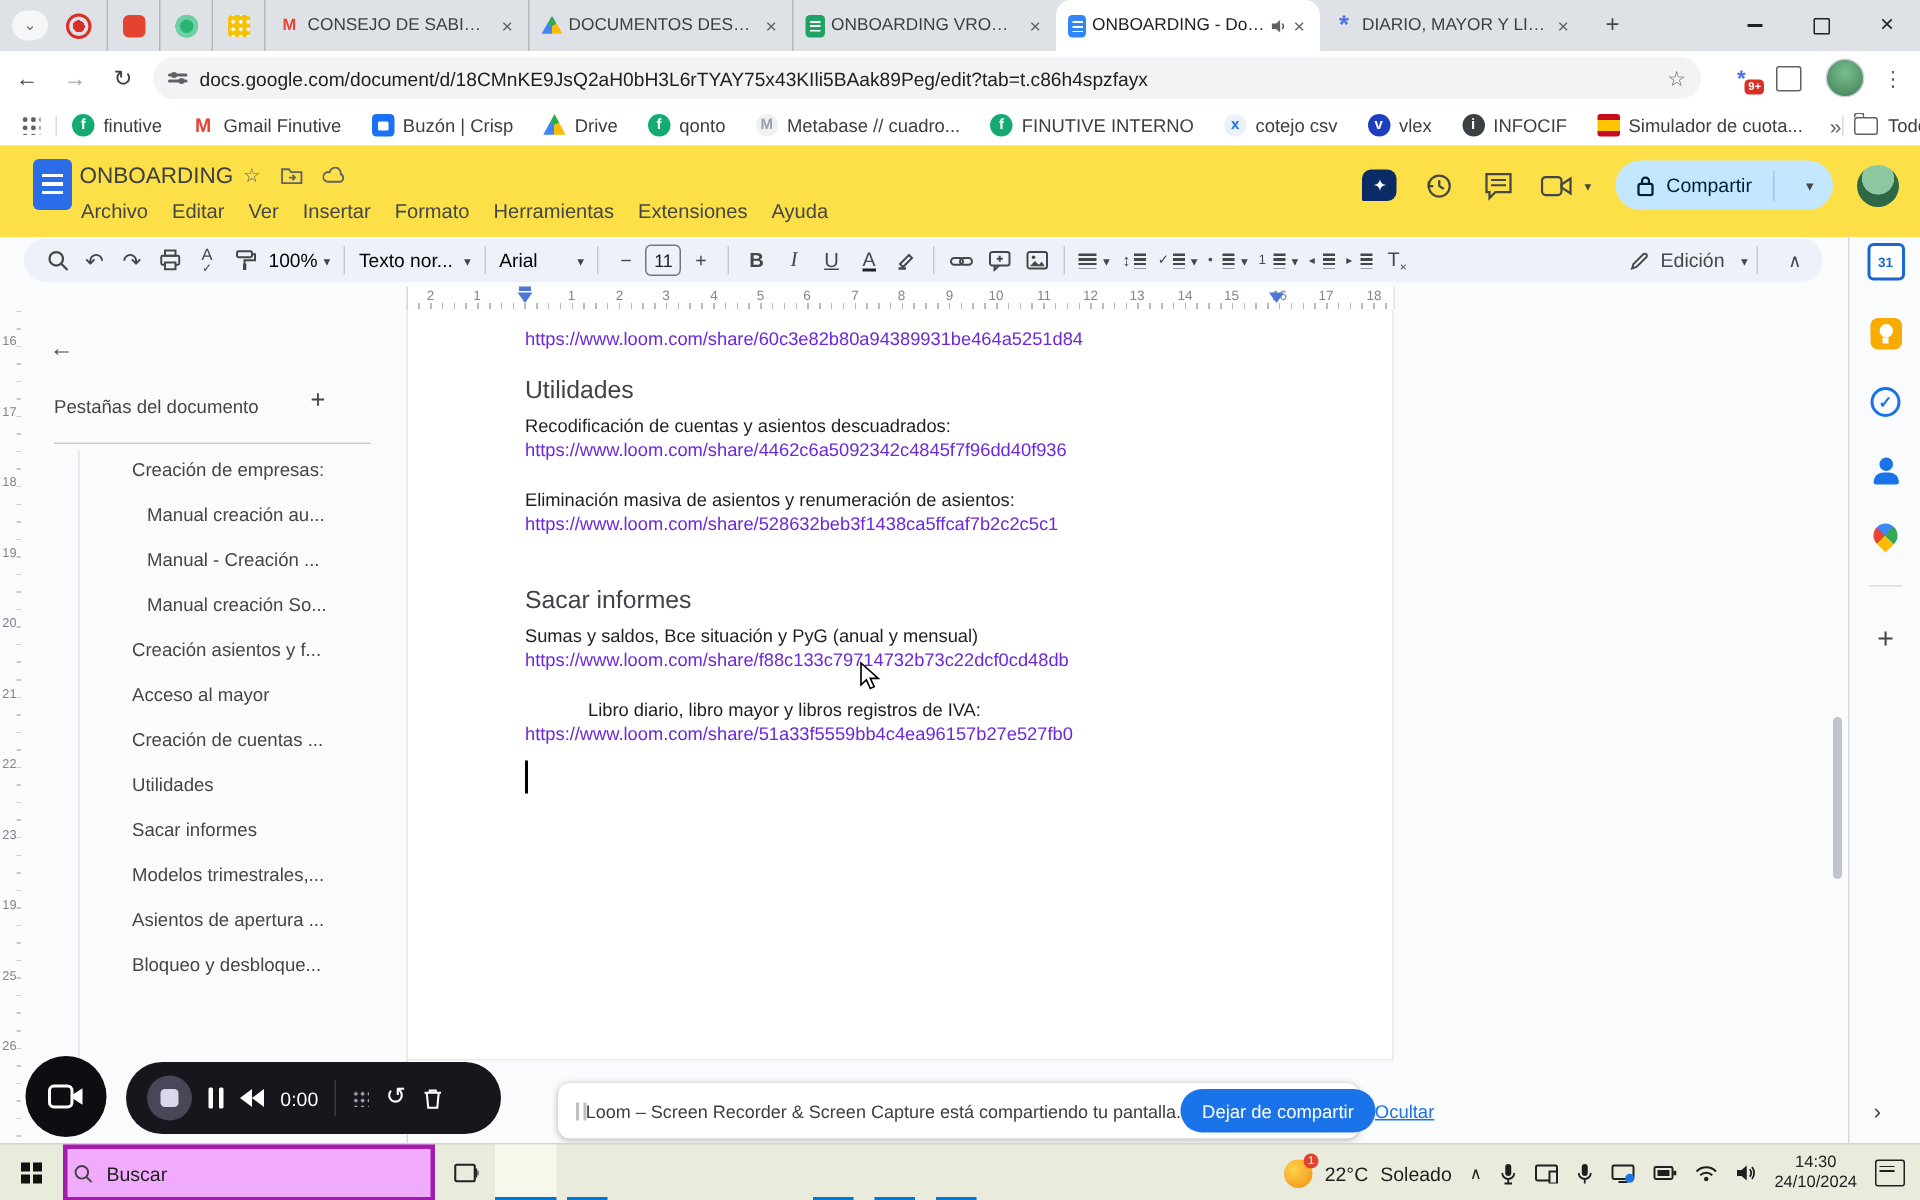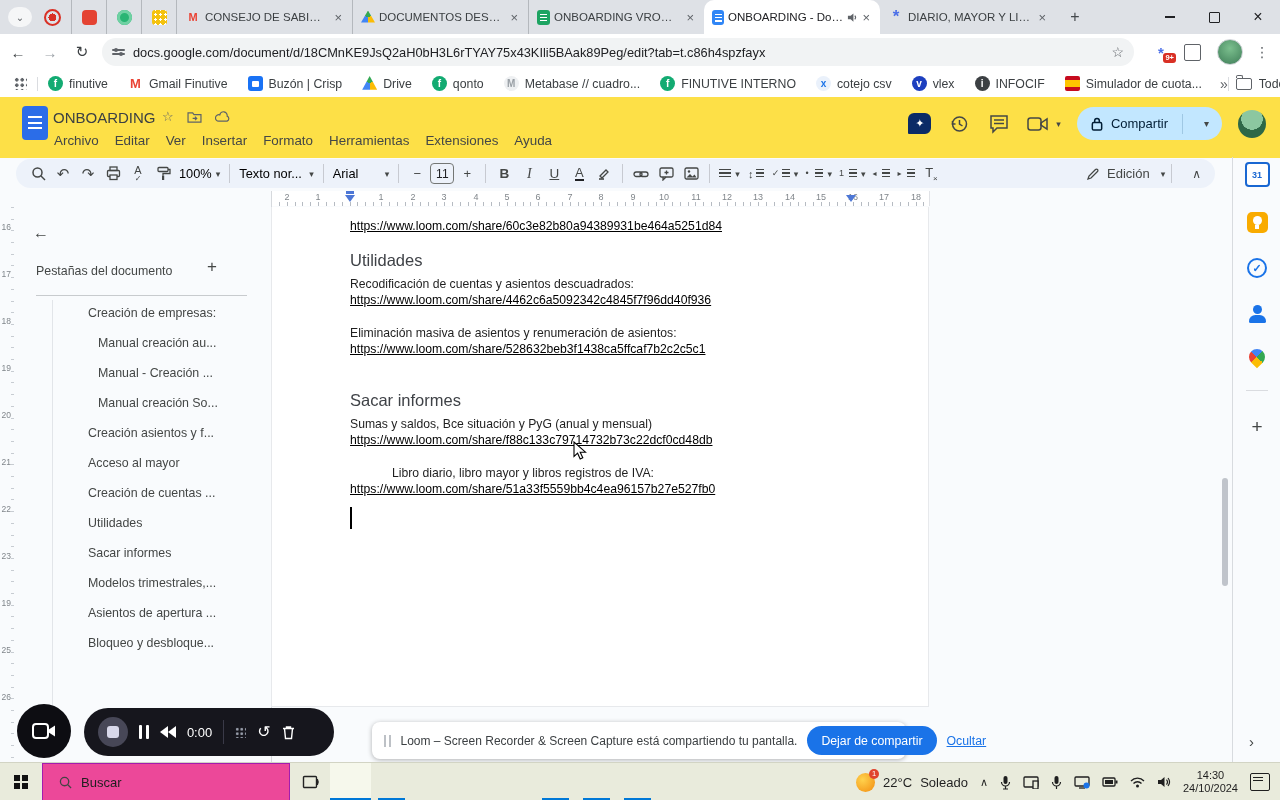--- a/index.html
+++ b/index.html
@@ -131,21 +131,21 @@
   .sbguide{position:absolute;left:52px;top:300px;height:456px;width:1px;background:#e2e5e9;}
   .stabs{position:absolute;left:36px;top:298px;width:226px;}
   .tab-item{height:30px;display:flex;align-items:center;font-size:12.4px;color:#444746;position:relative;white-space:nowrap;overflow:hidden;}
   .tab-item.l1{padding-left:52px;}
   .tab-item.l2{padding-left:62px;}
   .sidebar-divider{position:absolute;left:271px;top:191px;height:571px;width:1px;background:#d6d9dd;}
 
   
   .page{position:absolute;left:271px;top:207px;width:658px;height:500px;background:#fff;border:1px solid #e7e9ec;border-top:none;box-sizing:border-box;}
   .doc-line{position:absolute;left:78px;font-size:12.2px;line-height:15px;color:#1f1f1f;white-space:nowrap;}
-  .doc-line.link{color:#000000;text-decoration:underline;}
+  .doc-line.link{color:#6d28d9;}
   .doc-line.h2{font-size:16.5px;line-height:20px;color:#3f4247;}
   .caret{position:absolute;left:78px;top:300px;width:1.5px;height:22px;background:#000;}
 
   
   .panel-divider{position:absolute;left:1232px;top:157px;height:605px;width:1px;background:#d8dbdf;}
   .sidepanel{position:absolute;left:1240px;top:162px;width:34px;display:flex;flex-direction:column;align-items:center;gap:25px;}
   .sp-cal{width:21px;height:21px;background:#fff;border:2px solid #1967d2;border-radius:4px;color:#1967d2;font-size:9px;font-weight:bold;display:flex;align-items:center;justify-content:center;}
   .sp-keep{width:21px;height:21px;background:#f9ab00;border-radius:5px;position:relative;}
   .sp-keep::after{content:"";position:absolute;left:6px;top:4px;width:9px;height:9px;background:#fff;border-radius:50%;}
   .sp-keep::before{content:"";position:absolute;left:8.5px;top:13px;width:4px;height:4px;background:#fff;}
@@ -165,33 +165,33 @@
   .lp-stop{width:30px;height:30px;border-radius:50%;background:#474757;display:flex;align-items:center;justify-content:center;flex:none;}
   .lp-stop i{width:12px;height:12px;border-radius:3px;background:#d8d8ea;display:block;}
   .lp-pause{display:flex;gap:3.5px;flex:none;}
   .lp-pause i{width:3.2px;height:14px;background:#fff;border-radius:1px;display:block;}
   .lp-rew{display:flex;flex:none;}
   .lp-rew i{width:0;height:0;border-top:6px solid transparent;border-bottom:6px solid transparent;border-right:8px solid #fff;display:block;}
   .lp-time{color:#fff;font-size:13px;flex:none;}
   .lp-sep{width:1px;height:24px;background:#3a3a48;flex:none;}
   .lp-grid{width:11px;height:11px;background:radial-gradient(#9aa0ad 1.2px,transparent 1.4px);background-size:4.5px 4.5px;flex:none;}
   .lp-restart{color:#fff;font-size:16px;flex:none;line-height:1;}
-  .loom-banner{position:absolute;left:372px;top:722px;width:534px;height:37px;background:#fff;border-radius:8px;box-shadow:0 1px 5px rgba(0,0,0,.3);display:flex;align-items:center;padding:0 12px;box-sizing:border-box;gap:10px;z-index:31;}
+  .loom-banner{position:absolute;left:372px;top:722px;width:534px;height:37px;background:#fff;border-radius:8px;box-shadow:0 1px 5px rgba(0,0,0,.3);display:flex;align-items:center;padding:0 12px;box-sizing:border-box;z-index:31;}
   .lb-handle{display:flex;gap:2.5px;flex:none;}
   .lb-handle i{width:2px;height:12px;background:#bdc1c6;display:block;}
   .lb-text{font-size:12px;color:#3c4043;white-space:nowrap;}
   .lb-btn{background:#1a73e8;color:#fff;font-size:12.3px;border-radius:15px;height:29px;display:flex;align-items:center;padding:0 14px;white-space:nowrap;flex:none;}
   .lb-hide{color:#1a73e8;font-size:12.3px;text-decoration:underline;flex:none;}
 
   
   .taskbar{position:absolute;left:0;top:762px;width:1280px;height:38px;background:#e9ebdc;border-top:1px solid #d2d4c4;display:flex;align-items:center;z-index:40;}
   .startbtn{width:42px;height:38px;display:flex;align-items:center;justify-content:center;flex:none;}
   .winlogo{width:14px;height:14px;display:grid;grid-template-columns:6.4px 6.4px;grid-template-rows:6.4px 6.4px;gap:1.2px;}
   .winlogo i{background:#111;display:block;}
-  .tsearchbox{width:248px;height:38px;background:#ec4899;border:1px solid #a21caf;box-sizing:border-box;display:flex;align-items:center;padding-left:16px;gap:9px;font-size:13px;color:#1f1f1f;flex:none;}
+  .tsearchbox{width:248px;height:38px;background:#f0abfc;border:3px solid #a21caf;box-sizing:border-box;display:flex;align-items:center;padding-left:4px;gap:9px;font-size:13px;color:#1f1f1f;flex:none;}
   .taskview{width:40px;height:38px;display:flex;align-items:center;justify-content:center;flex:none;}
   .appbtn{width:41px;height:38px;display:flex;align-items:center;justify-content:center;position:relative;flex:none;}
   .appbtn.active{background:#f6f8ec;}
   .runbar{position:absolute;bottom:0;left:7px;right:7px;height:3px;background:#0078d7;}
   .appbtn.active .runbar{left:0;right:0;}
   .tray{margin-left:auto;display:flex;align-items:center;gap:12px;padding-right:6px;}
   .weather{display:flex;align-items:center;gap:8px;font-size:13px;color:#1f1f1f;flex:none;}
   .sun{width:19px;height:19px;border-radius:50%;background:radial-gradient(circle at 35% 35%,#ffd24d,#f28c0f);position:relative;}
   .sun::after{content:"1";position:absolute;right:-4px;top:-4px;width:10px;height:10px;border-radius:50%;background:#e0432d;color:#fff;font-size:7.5px;display:flex;align-items:center;justify-content:center;}
   .trayic{display:flex;align-items:center;justify-content:center;color:#1f1f1f;flex:none;}

